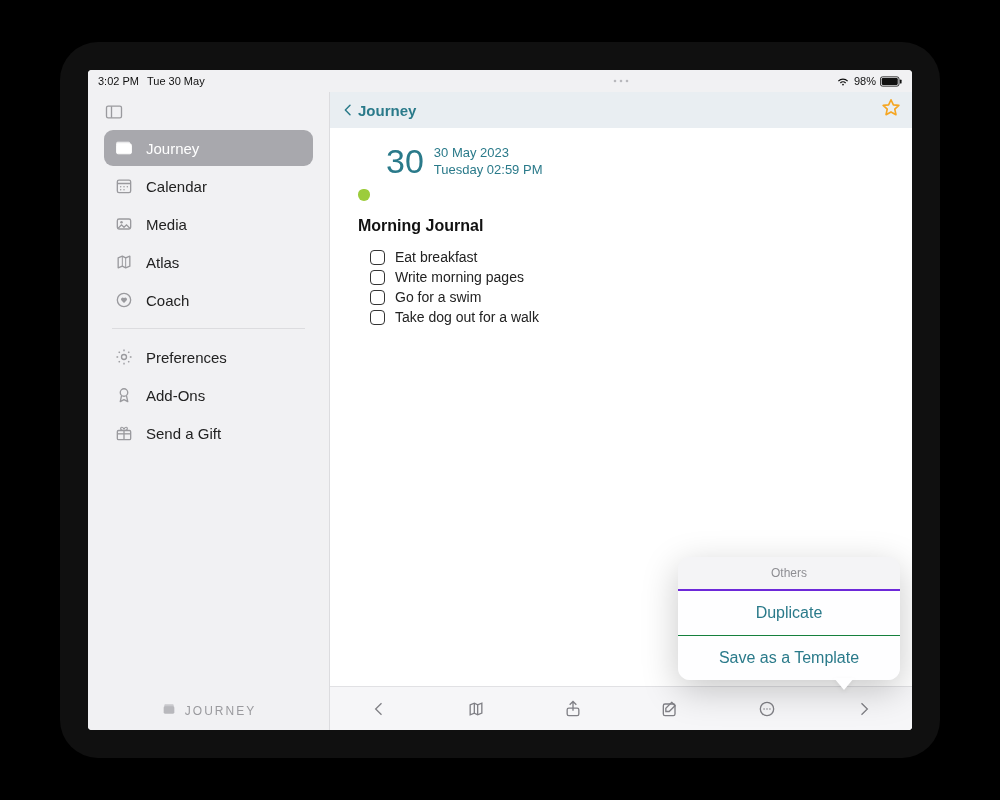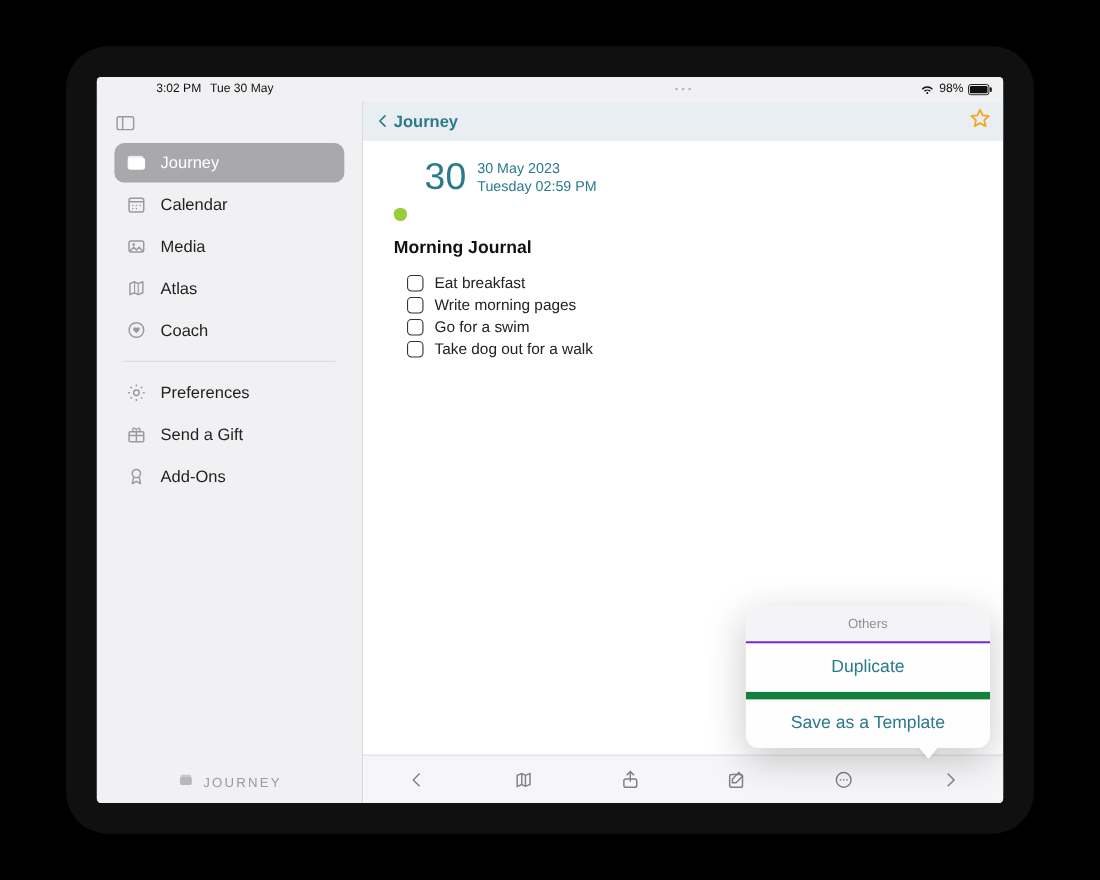--- a/index.html
+++ b/index.html
@@ -29,21 +29,21 @@
     .status-bar {
       height: 22px;
       background: #f1f1f3;
       display: flex;
       align-items: center;
       justify-content: space-between;
       padding: 0 10px;
       font-size: 11px;
       color: #111;
     }
-    .status-left { display: flex; gap: 8px; font-weight: 500; margin-left: 44px; }
+    .status-left { display: flex; gap: 8px; font-weight: 500; }
     .status-right { display: flex; align-items: center; gap: 4px; font-weight: 500; }
     .wifi-icon svg, .battery-icon svg { display: block; }
     .work-area {
       flex: 1;
       display: flex;
       min-height: 0;
       position: relative;
     }
     .sidebar {
       width: 242px;
@@ -180,21 +180,21 @@
       font-size: 12px;
       color: #8e8e93;
       padding: 9px 0;
       border-bottom: 2px solid #6d28d9;
     }
     .popover-item {
       text-align: center;
       padding: 13px 0;
       color: #2a7a8a;
       font-size: 16px;
-      border-bottom: 7px solid #15803d;
+      border-bottom: 1px solid #15803d;
       background: #fefeff;
       cursor: pointer;
     }
     .popover-item:last-child { border-bottom: none; }
     .popover-arrow {
       position: absolute;
       right: 58px; bottom: 40px;
       width: 0; height: 0;
       border-left: 10px solid transparent;
       border-right: 10px solid transparent;
@@ -312,37 +312,37 @@
                     <circle cx="12" cy="12" r="3" fill="none" stroke="#9a9a9e" stroke-width="1.6"></circle>
                     <path d="M12 3v2M12 19v2M3 12h2M19 12h2M5.6 5.6l1.4 1.4M17 17l1.4 1.4M18.4 5.6L17 7M7 17l-1.4 1.4" stroke="#9a9a9e" stroke-width="1.6"></path>
                   </svg>
               </span>
               <span>Preferences</span>
             </div>
 
             <div class="nav-item">
               <span class="nav-icon">
                 <svg viewBox="0 0 24 24">
+                    <circle cx="12" cy="9" r="4.5" fill="none" stroke="#9a9a9e" stroke-width="1.6"></circle>
+                    <path d="M9 13l-1.5 7 4.5-2.5 4.5 2.5-1.5-7" fill="none" stroke="#9a9a9e" stroke-width="1.6" stroke-linejoin="round"></path>
+                  </svg>
+              </span>
+              <span>Add-Ons</span>
+            </div>
+
+            <div class="nav-item">
+              <span class="nav-icon">
+                <svg viewBox="0 0 24 24">
                     <rect x="4" y="9" width="16" height="11" rx="1.5" fill="none" stroke="#9a9a9e" stroke-width="1.6"></rect>
                     <line x1="4" y1="13" x2="20" y2="13" stroke="#9a9a9e" stroke-width="1.6"></line>
                     <line x1="12" y1="9" x2="12" y2="20" stroke="#9a9a9e" stroke-width="1.6"></line>
                     <path d="M12 9c-3 0-4-1-4-2.5S10 4 12 7c2-3 4-2 4-.5S15 9 12 9z" fill="none" stroke="#9a9a9e" stroke-width="1.4"></path>
                   </svg>
               </span>
               <span>Send a Gift</span>
-            </div>
-
-            <div class="nav-item">
-              <span class="nav-icon">
-                <svg viewBox="0 0 24 24">
-                    <circle cx="12" cy="9" r="4.5" fill="none" stroke="#9a9a9e" stroke-width="1.6"></circle>
-                    <path d="M9 13l-1.5 7 4.5-2.5 4.5 2.5-1.5-7" fill="none" stroke="#9a9a9e" stroke-width="1.6" stroke-linejoin="round"></path>
-                  </svg>
-              </span>
-              <span>Add-Ons</span>
             </div>
 
           </div>
         </div>
 
         <div class="sidebar-footer">
           <span>
             <svg viewBox="0 0 24 24" width="16" height="16">
                 <rect x="4" y="8" width="16" height="11" rx="2" fill="#b8b8bc"></rect>
                 <rect x="5" y="5" width="14" height="4" rx="1.5" fill="#b8b8bc" opacity="0.7"></rect>

